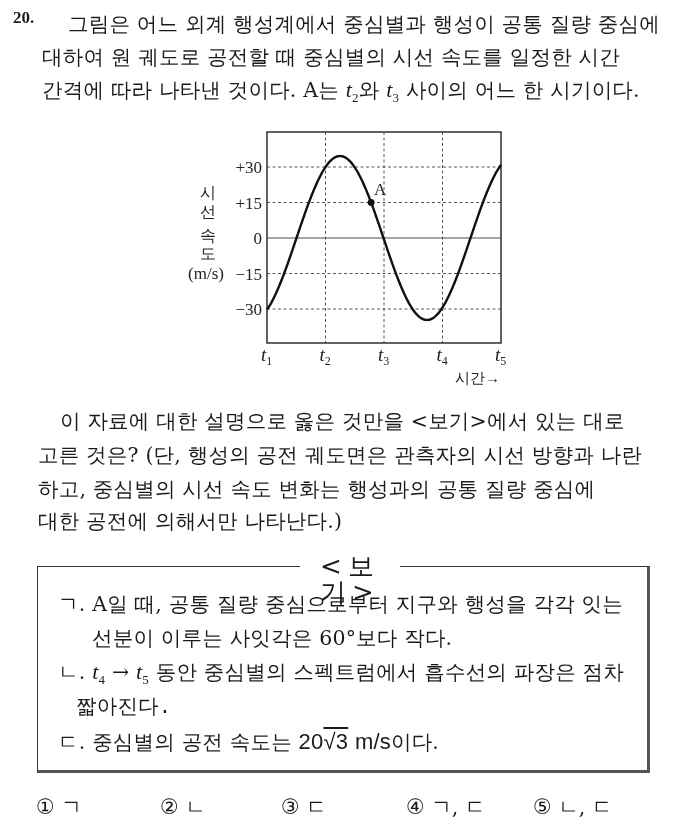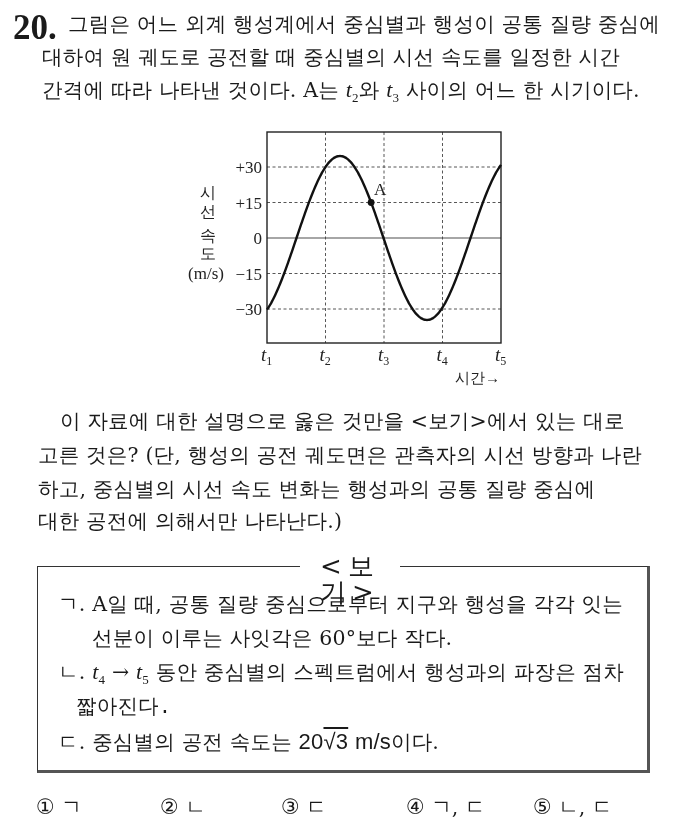--- a/index.html
+++ b/index.html
@@ -1,20 +1,20 @@
 <!DOCTYPE html>
 <html><head>
 <meta charset="utf-8">
 <style>
   html, body { margin:0; padding:0; background:#ffffff; }
   body { width:677px; height:822px; position:relative; overflow:hidden;
          font-family:"DejaVu Serif","Liberation Serif",serif; color:#1a1a1a; }
   .abs { position:absolute; white-space:nowrap; }
   .txt { font-size:20.5px; line-height:22px; letter-spacing:0.2px; }
-  .qnum { font-family:"Liberation Serif","DejaVu Serif",serif; font-weight:bold; font-size:35px; }
+  .qnum { font-family:"Liberation Serif","DejaVu Serif",serif; font-weight:bold; font-size:17px; }
   .it { font-family:"Liberation Serif",serif; font-style:italic; font-size:22px; }
   .sub { font-size:13px; vertical-align:-5px; font-style:normal; font-family:"Liberation Serif",serif; }
   .latin { font-family:Liberation Sans, sans-serif; font-size:22px; }
   .box { position:absolute; left:37px; top:566px; width:613px; height:207px;
          border:1.5px solid #333; border-right:3px solid #555; border-bottom:3px solid #555; box-sizing:border-box; }
   .box-title { position:absolute; left:300px; top:553px; width:100px; background:#fff; text-align:center;
                font-size:26px; line-height:26px; letter-spacing:6px; }
   .choice { position:absolute; top:793px; font-size:20.5px; }
   .circ { font-family:"DejaVu Sans",sans-serif; font-size:21px; }
   svg text { font-family:"Liberation Serif","DejaVu Serif",serif; }
@@ -83,21 +83,21 @@
   <span>ㄱ.</span>
   <span>A일 때, 공통 질량 중심으로부터 지구와 행성을 각각 잇는</span>
 </div>
 <div class="abs txt" style="left:92px; top:627px;">선분이 이루는 사잇각은 60°보다 작다.</div>
 
 <div class="abs txt" style="left:58px; top:661px;">
   <span>ㄴ.</span>
   <span class="it"><span>t</span><span class="sub">4</span></span>
   <span>→</span>
   <span class="it"><span>t</span><span class="sub">5</span></span>
-  <span>동안 중심별의 스펙트럼에서 행성과의 파장은 점차</span>
+  <span>동안 중심별의 스펙트럼에서 흡수선의 파장은 점차</span>
 </div>
 <div class="abs txt" style="left:76px; top:697px;font-family:Liberation Mono, monospace;">짧아진다.</div>
 
 <div class="abs txt" style="left:58px; top:731px;">
   <span>ㄷ.</span>
   <span>중심별의 공전 속도는</span>
   <span class="latin">20</span><span class="latin" style="text-decoration:overline;">√3</span>
   <span class="latin">m/s</span><span>이다.</span>
 </div>
 

